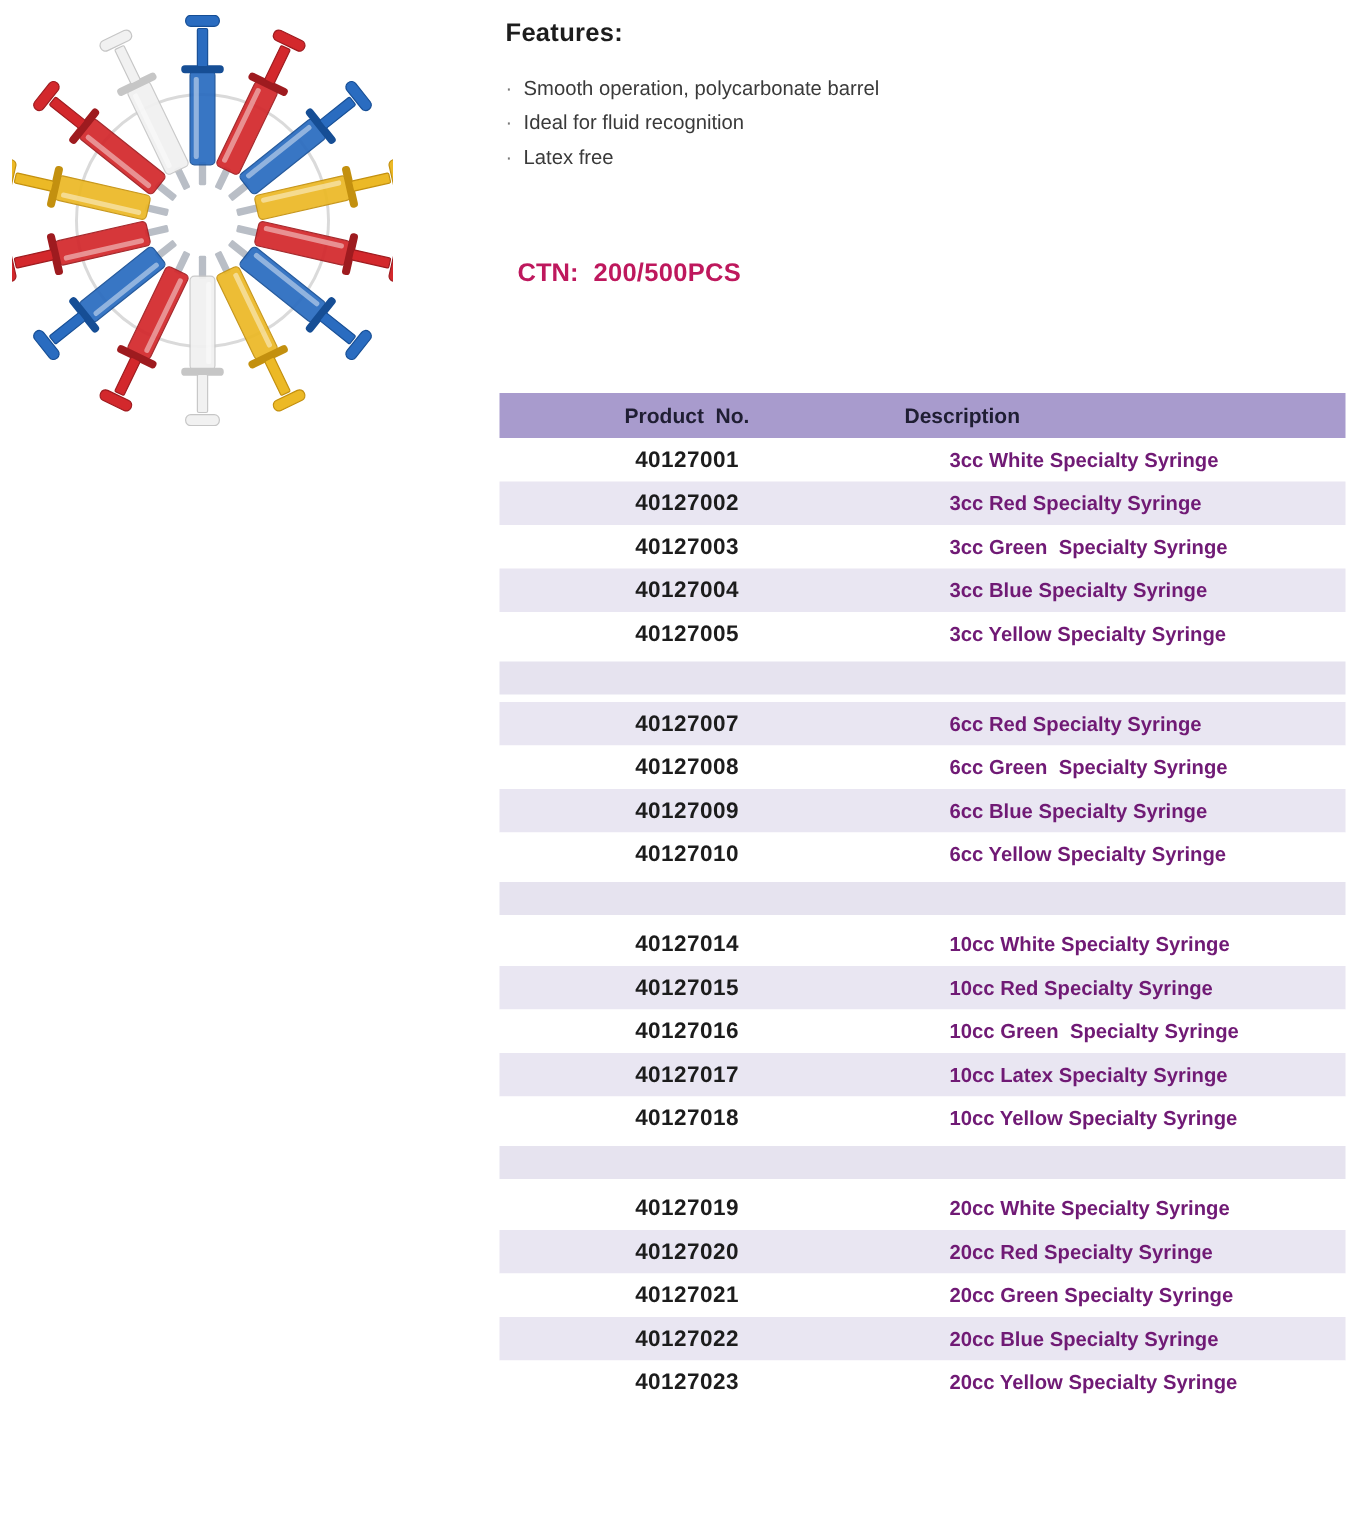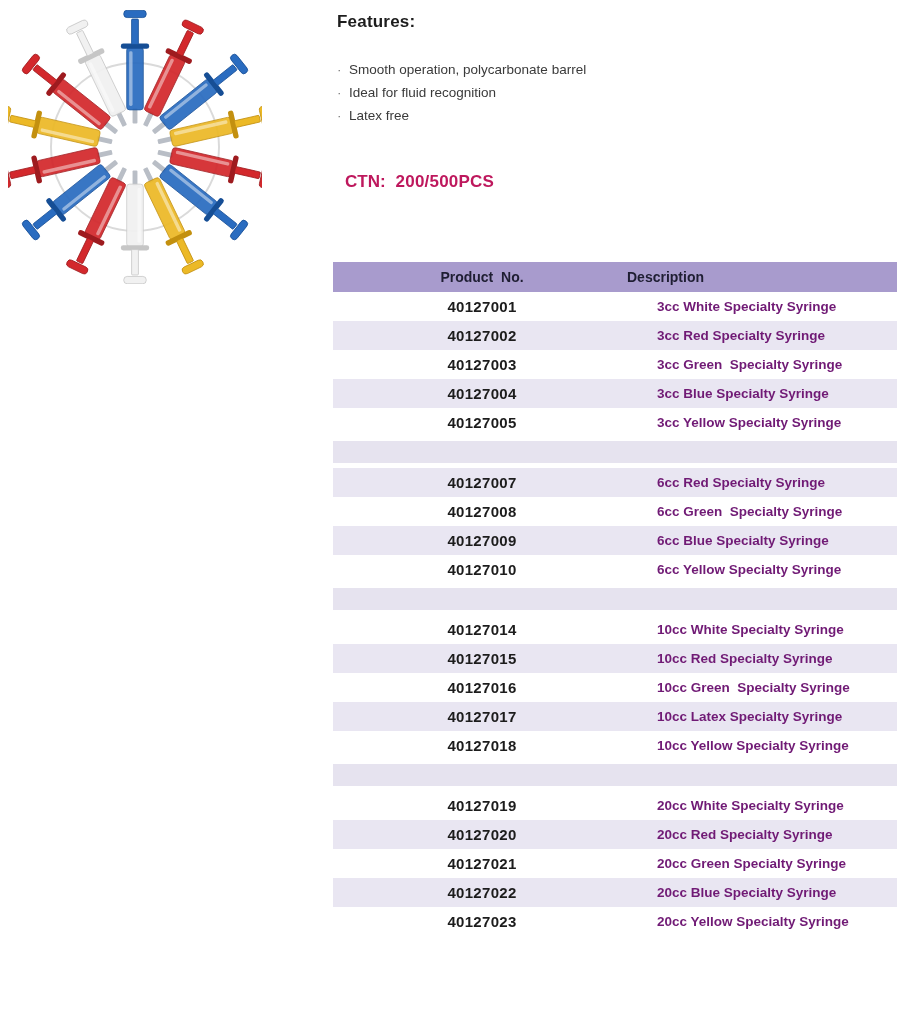--- a/index.html
+++ b/index.html
@@ -5,32 +5,32 @@
   html,body{margin:0;padding:0;background:#ffffff;}
   .page{
     position:relative;width:909px;height:1024px;background:#ffffff;overflow:hidden;
     font-family:"Liberation Sans", sans-serif;color:#222;
   }
   
   .product-image{position:absolute;left:8px;top:10px;width:254px;height:274px;}
   .product-image svg{width:100%;height:100%;}
   
   .features{position:absolute;left:337px;top:12px;}
-  .features h2{margin:0 0 26px 0;font-size:17px;font-weight:700;color:#1d1d1d;letter-spacing:.2px;}
+  .features h2{margin:0 0 15px 0;font-size:17px;font-weight:700;color:#1d1d1d;letter-spacing:.2px;}
   .features ul{list-style:none;margin:0;padding:0;}
   .features li{display:flex;font-size:13.5px;line-height:23px;color:#3a3a3a;}
   .features li .bullet{width:12px;color:#7a7a7a;}
   
   .ctn{position:absolute;left:345px;top:172px;font-size:17px;font-weight:600;color:#be185d;}
   .ctn .value{margin-left:10px;letter-spacing:.2px;}
   
   .table{position:absolute;left:333px;top:262px;width:564px;}
   .thead{display:flex;height:30px;align-items:center;background:var(--header-bg,#a89bcd);
          font-size:14px;font-weight:700;color:#1f1e33;}
-  .no-cell{width:250px;text-align:center;white-space:pre;padding-left:24px;}
+  .no-cell{width:250px;text-align:center;white-space:pre;}
   .thead .desc-cell{padding-left:20px;white-space:pre;}
   .row{display:flex;height:29px;align-items:center;background:#ffffff;}
   .row.alt{background:var(--alt-bg,#e9e6f2);}
   .row .no-cell{font-size:15px;font-weight:600;color:#1c1c1c;letter-spacing:.3px;}
   .row .desc-cell{padding-left:50px;font-size:13.5px;font-weight:700;color:#701a75;white-space:pre;}
   .spacer{height:31px;padding-top:4px;box-sizing:border-box;background:#ffffff;}
   .spacer-band{height:22px;background:var(--spacer-bg,#e6e3ef);}
 </style>
 </head>
 <body>

